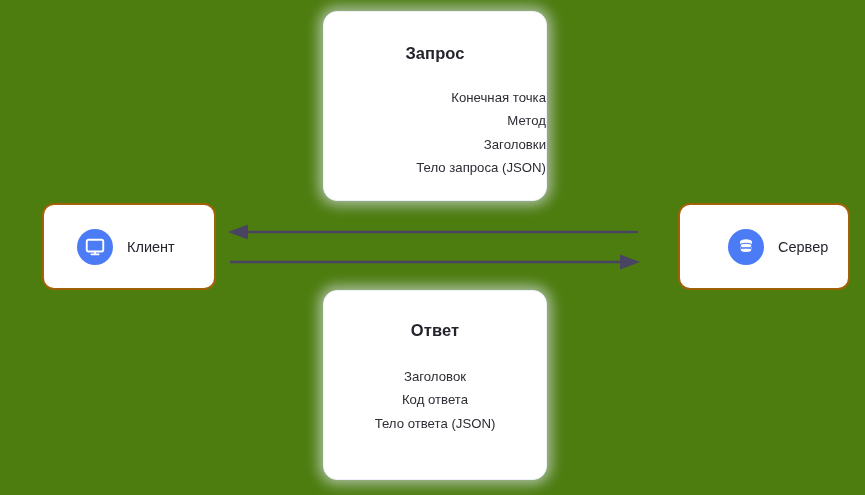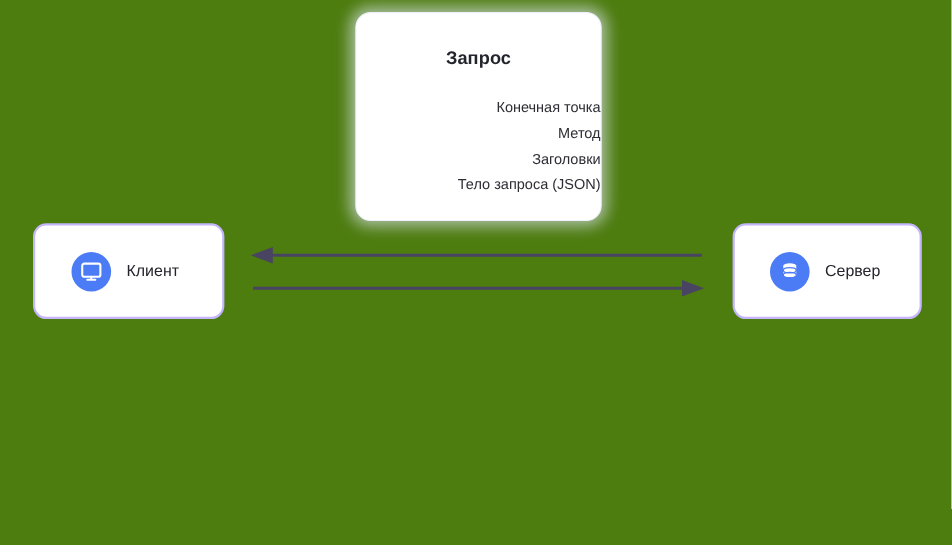--- a/index.html
+++ b/index.html
@@ -56,27 +56,28 @@
     color: #2d2d35;
     line-height: 23.5px;
     white-space: nowrap;
   }
 
   
   .node-box {
     position: absolute;
     box-sizing: border-box;
     background: #ffffff;
-    border: 2px solid #c4b5fd;
+    border: 2px solid #a16207;
     border-radius: 12px;
     display: flex;
     align-items: center;
+    margin-left: 12px;
   }
   #node-client { left: 30px;  top: 203px; width: 174px; height: 87px; padding-left: 33px; }
-  #node-server { left: 666px; top: 203px; width: 172px; height: 87px; padding-left: 32px; }
+  #node-server { left: 666px; top: 203px; width: 172px; height: 87px; padding-left: 48px; }
 
   .node-icon-circle {
     width: 36px;
     height: 36px;
     border-radius: 50%;
     background: #4b7bf5;
     display: flex;
     align-items: center;
     justify-content: center;
     flex: 0 0 auto;
@@ -107,20 +108,28 @@
   <div class="info-card" id="card-request">
     <div class="card-title">Запрос</div>
     <ul class="card-list">
       <li>Конечная точка</li>
       <li>Метод</li>
       <li>Заголовки</li>
       <li>Тело запроса (JSON)</li>
     </ul>
   </div>
 
+  <div class="info-card" id="card-response">
+    <div class="card-title">Ответ</div>
+    <ul class="card-list">
+      <li>Заголовок</li>
+      <li>Код ответа</li>
+      <li>Тело ответа (JSON)</li>
+    </ul>
+  </div>
 
   <div class="node-box" id="node-client">
     <span class="node-icon-circle">
       <svg width="22" height="22" viewBox="0 0 24 24" aria-hidden="true">
         <rect x="3" y="4" width="18" height="13" rx="2" ry="2" fill="none" stroke="#ffffff" stroke-width="2.1"></rect>
         <rect x="11" y="16.2" width="2" height="3.2" fill="#ffffff"></rect>
         <rect x="7" y="19" width="10" height="1.9" rx="0.9" fill="#ffffff"></rect>
       </svg>
     </span>
     <span class="node-label">Клиент</span>

